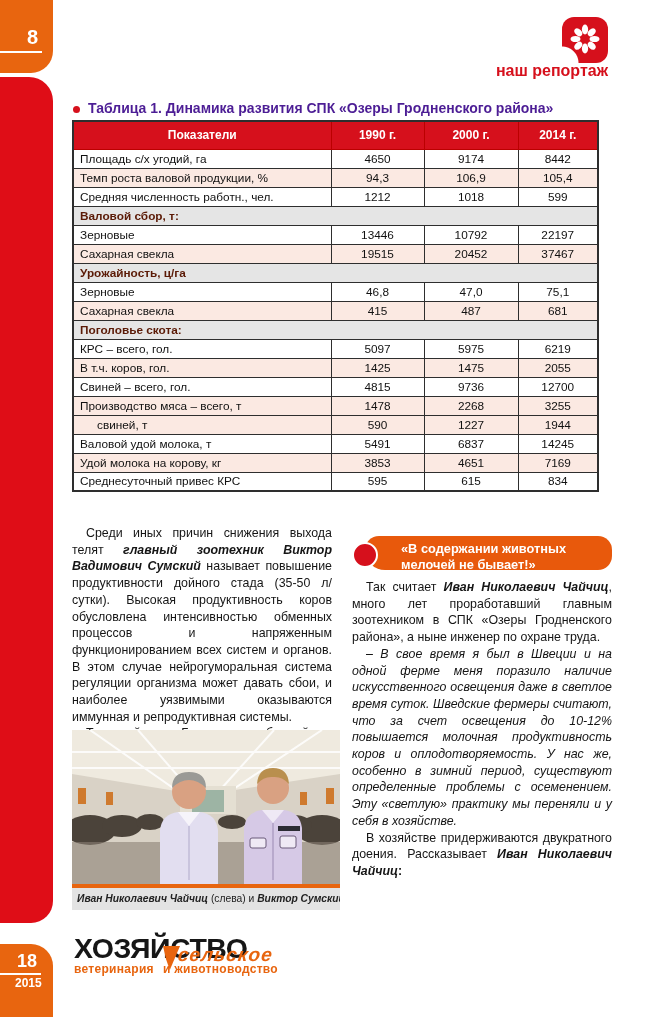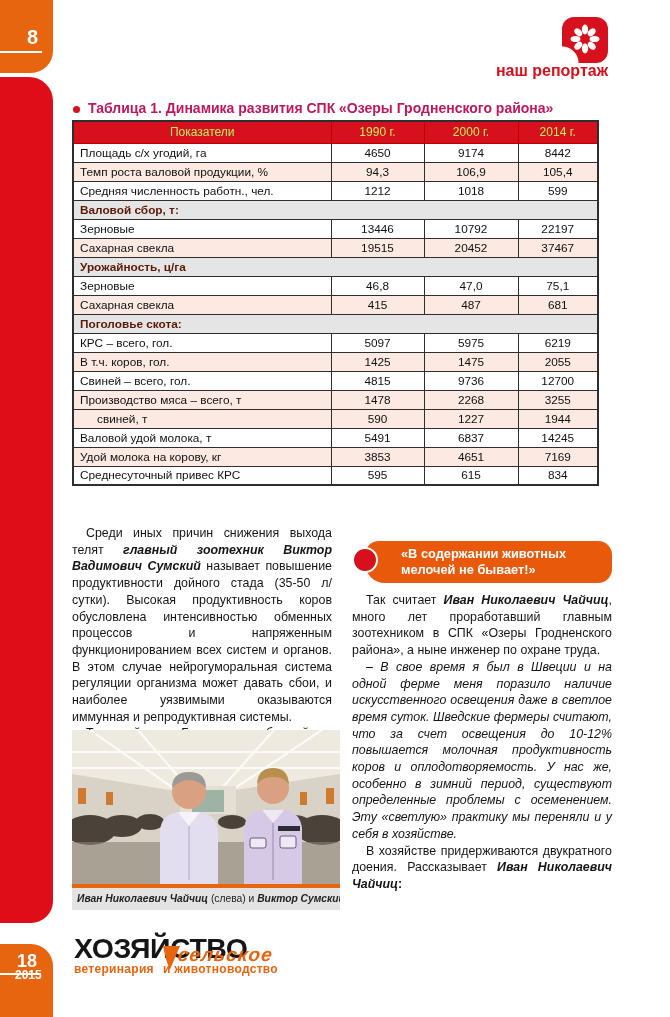--- a/index.html
+++ b/index.html
@@ -11,43 +11,43 @@
   .tab-top { position:absolute; left:0; top:0; width:53px; height:73px;
              background:#E8650F; border-radius:0 0 22px 0; }
   .tab-top .num { position:absolute; top:26px; left:27px; color:#fff; font-weight:bold; font-size:20px; }
   .tab-top .line { position:absolute; top:51px; left:0; width:42px; height:2px; background:#fff; }
   .rail-red { position:absolute; left:0; top:77px; width:53px; height:846px;
               background:#DF0D17; border-radius:0 24px 22px 0; }
   .tab-bottom { position:absolute; left:0; top:944px; width:53px; height:73px;
                 background:#E8650F; border-radius:0 22px 0 0; }
   .tab-bottom .num { position:absolute; top:7px; left:17px; color:#fff; font-weight:bold; font-size:18px; }
   .tab-bottom .line { position:absolute; top:29px; left:0; width:41px; height:2px; background:#fff; }
-  .tab-bottom .year { position:absolute; top:24px; left:15px; color:#fff; font-weight:bold; font-size:12px; }
+  .tab-bottom .year { position:absolute; top:32px; left:15px; color:#fff; font-weight:bold; font-size:12px; }
 
   
   .rubric-box { position:absolute; left:562px; top:17px; width:46px; height:46px;
                 border-radius:12px 12px 12px 0;
                 background:radial-gradient(circle 17px at 0 100%, rgba(0,0,0,0) 16px, #D6101C 17px); }
   .rubric-box svg { position:absolute; left:7px; top:6px; }
   .rubric-label { position:absolute; top:62px; left:400px; width:208px; text-align:right;
                   color:#D6101C; font-weight:bold; font-size:16px; }
 
   
   .tbl-title { position:absolute; left:88px; top:100px; width:510px;
-               color:#be185d; font-weight:bold; font-size:14px; }
+               color:#4c1d95; font-weight:bold; font-size:14px; }
   .tbl-bullet { position:absolute; left:73px; top:106px; width:7px; height:7px;
                 border-radius:50%; background:#D6101C; }
 
   
   table.spk { position:absolute; left:72px; top:120px; width:525px;
               border-collapse:collapse; table-layout:fixed; font-size:11.8px; color:#111; }
   table.spk col.c0{width:258px} table.spk col.c1{width:93px}
   table.spk col.c2{width:94px}  table.spk col.c3{width:80px}
-  table.spk th { background:#D6101C; color:#bef264; font-weight:normal; font-size:12px;
-                 height:22px; text-align:center; }
+  table.spk th { background:#D6101C; color:#ffffff; font-weight:bold; font-size:12px;
+                 height:28px; text-align:center; }
   table.spk td { height:19px; border:1px solid #2e2e2e; padding:0 4px; }
   table.spk td.lbl { text-align:left; padding-left:6px; }
   table.spk td.lbl.ind { padding-left:23px; }
   table.spk td.val { text-align:center; }
   table.spk tr.even td { background:#FFFFFF; }
   table.spk tr.odd  td { background:#FBE9E2; }
   table.spk tr.section td { background:#e5e5e5; color:#5B1A06; font-weight:bold;
                             padding-left:6px; }
   table.spk { border:2px solid #2e2e2e; }
   table.spk th { border:1px solid #b00; }
@@ -56,21 +56,21 @@
   .col { position:absolute; top:525px; width:260px; font-size:12.4px; line-height:16.7px;
          text-align:justify; color:#151515; }
   .col-left  { left:72px; }
   .col-right { left:352px; }
   .col p { text-indent:14px; margin:0; }
   .col p.noindent { text-indent:0; }
   .col span.b { font-weight:bold; }
   .col span.i { font-style:italic; }
 
   
-  .callout { position:relative; margin:16px 0 9px 0; height:42px; }
+  .callout { position:relative; margin:11px 0 9px 0; height:34px; }
   .callout .box { position:absolute; left:13px; right:0; top:0; bottom:0;
                   background:#E8590C; border-radius:14px 14px 14px 20px; }
   .callout .txt { position:absolute; left:49px; top:5px; right:6px;
                   color:#fff; font-weight:bold; font-size:12.8px; line-height:15.5px;
                   text-align:left; text-indent:0; }
   .callout .dot { position:absolute; left:0; top:6px; width:26px; height:26px;
                   background:#D6101C; border:2px solid #fff; border-radius:50%; }
 
   
   .photo { position:absolute; left:72px; top:730px; width:268px; height:154px;

